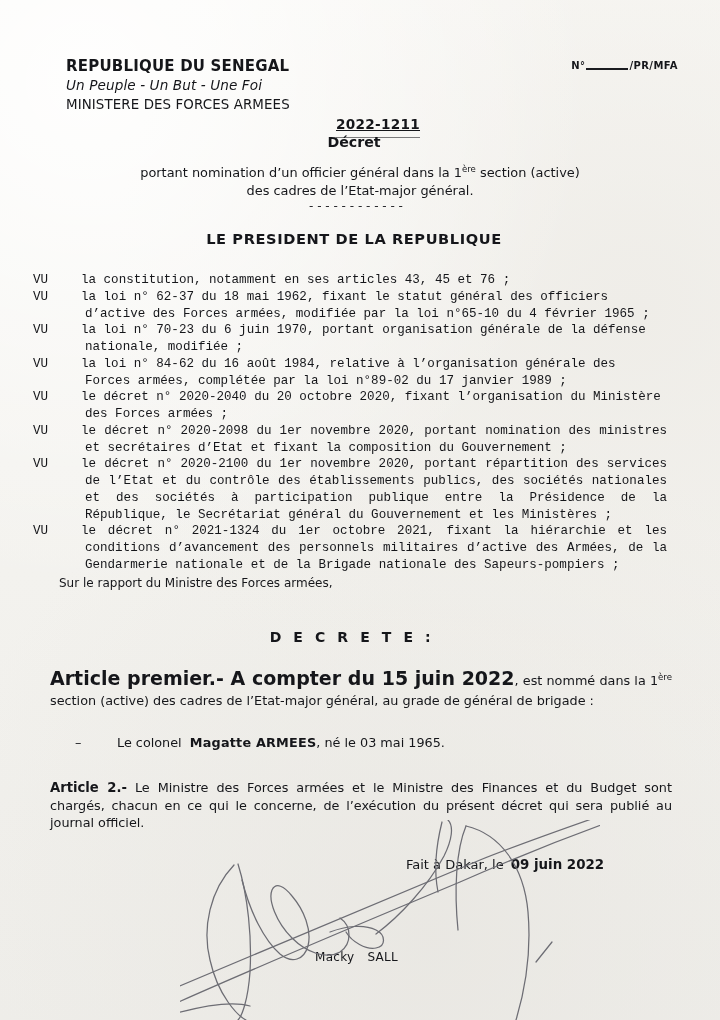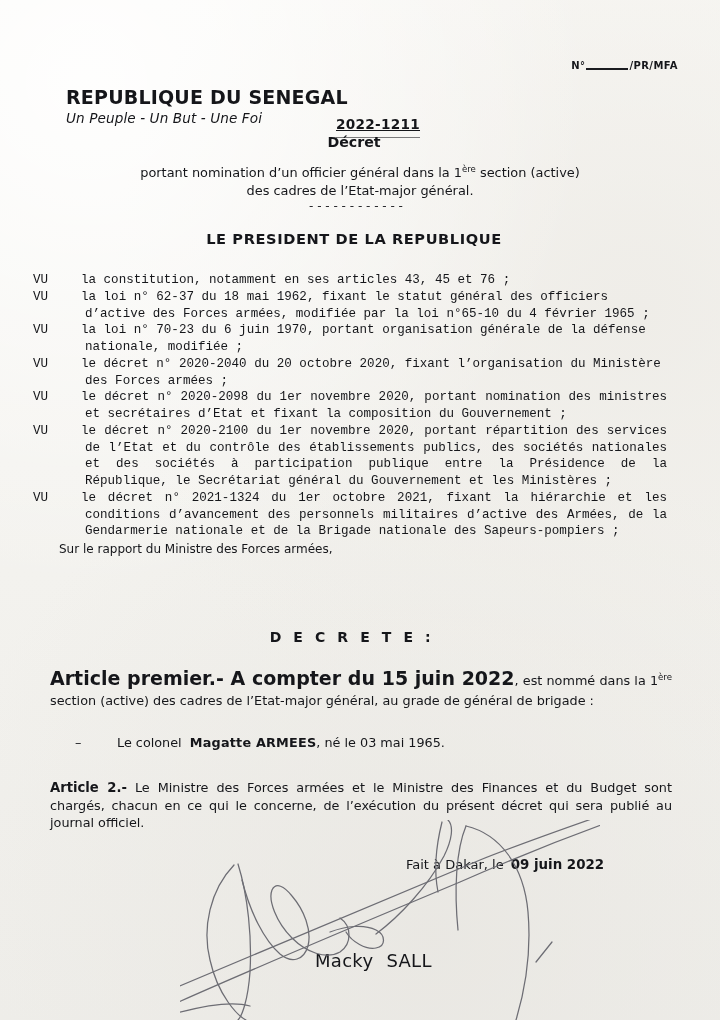--- a/index.html
+++ b/index.html
@@ -34,23 +34,22 @@
 
   
   .hdr {
     position: absolute;
     left: 66px;
     top: 57px;
     line-height: 1.28;
   }
   .hdr-rep {
     font-weight: bold;
-    font-size: 19px;
+    font-size: 15px;
     letter-spacing: 0.2px;
-    margin-top: 28px;
   }
   .hdr-motto {
     font-style: italic;
     font-size: 13.6px;
     margin-top: 1px;
     letter-spacing: 0.1px;
   }
   .hdr-min {
     font-size: 13.4px;
     margin-top: 1px;
@@ -209,21 +208,21 @@
   .faitadakar .date {
     font-weight: bold;
     font-size: 13.4px;
     margin-left: 7px;
   }
 
   .signame {
     position: absolute;
     left: 315px;
     top: 950px;
-    font-size: 18px;
+    font-size: 12px;
     letter-spacing: 0.3px;
     white-space: nowrap;
   }
   .signame .gap { display: inline-block; width: 13px; }
 
   
   .signature {
     position: absolute;
     left: 180px;
     top: 820px;
@@ -235,20 +234,21 @@
   .signature svg { display: block; }
 </style>
 </head>
 <body>
 
 <div class="page">
 
   <div class="hdr">
     <div class="hdr-rep">REPUBLIQUE DU SENEGAL</div>
     <div class="hdr-motto">Un Peuple - Un But - Une Foi</div>
+    <div class="hdr-min">MINISTERE DES FORCES ARMEES</div>
   </div>
 
   <div class="nofield">
     <span>N°</span><span class="blank"></span><span>/PR/MFA</span>
   </div>
 
   <div class="decnum">
     <span>2022-1211</span>
   </div>
 
@@ -265,20 +265,23 @@
 
   <div class="visas">
     <div class="visa">
       <span class="lead">VU</span><span>la constitution, notamment en ses articles 43, 45 et 76 ;</span>
     </div>
     <div class="visa">
       <span class="lead">VU</span><span>la loi n° 62-37 du 18 mai 1962, fixant le statut général des officiers d’active des Forces armées, modifiée par la loi n°65-10 du 4 février 1965 ;</span>
     </div>
     <div class="visa">
       <span class="lead">VU</span><span>la loi n° 70-23 du 6 juin 1970, portant organisation générale de la défense nationale, modifiée ;</span>
+    </div>
+    <div class="visa">
+      <span class="lead">VU</span><span>la loi n° 84-62 du 16 août 1984, relative à l’organisation générale des Forces armées, complétée par la loi n°89-02 du 17 janvier 1989 ;</span>
     </div>
     <div class="visa">
       <span class="lead">VU</span><span>le décret n° 2020-2040 du 20 octobre 2020, fixant l’organisation du Ministère des Forces armées ;</span>
     </div>
     <div class="visa just">
       <span class="lead">VU</span><span>le décret n° 2020-2098 du 1er novembre 2020, portant nomination des ministres et secrétaires d’Etat et fixant la composition du Gouvernement ;</span>
     </div>
     <div class="visa just">
       <span class="lead">VU</span><span>le décret n° 2020-2100 du 1er novembre 2020, portant répartition des services de l’Etat et du contrôle des établissements publics, des sociétés nationales et des sociétés à participation publique entre la Présidence de la République, le Secrétariat général du Gouvernement et les Ministères ;</span>
     </div>

